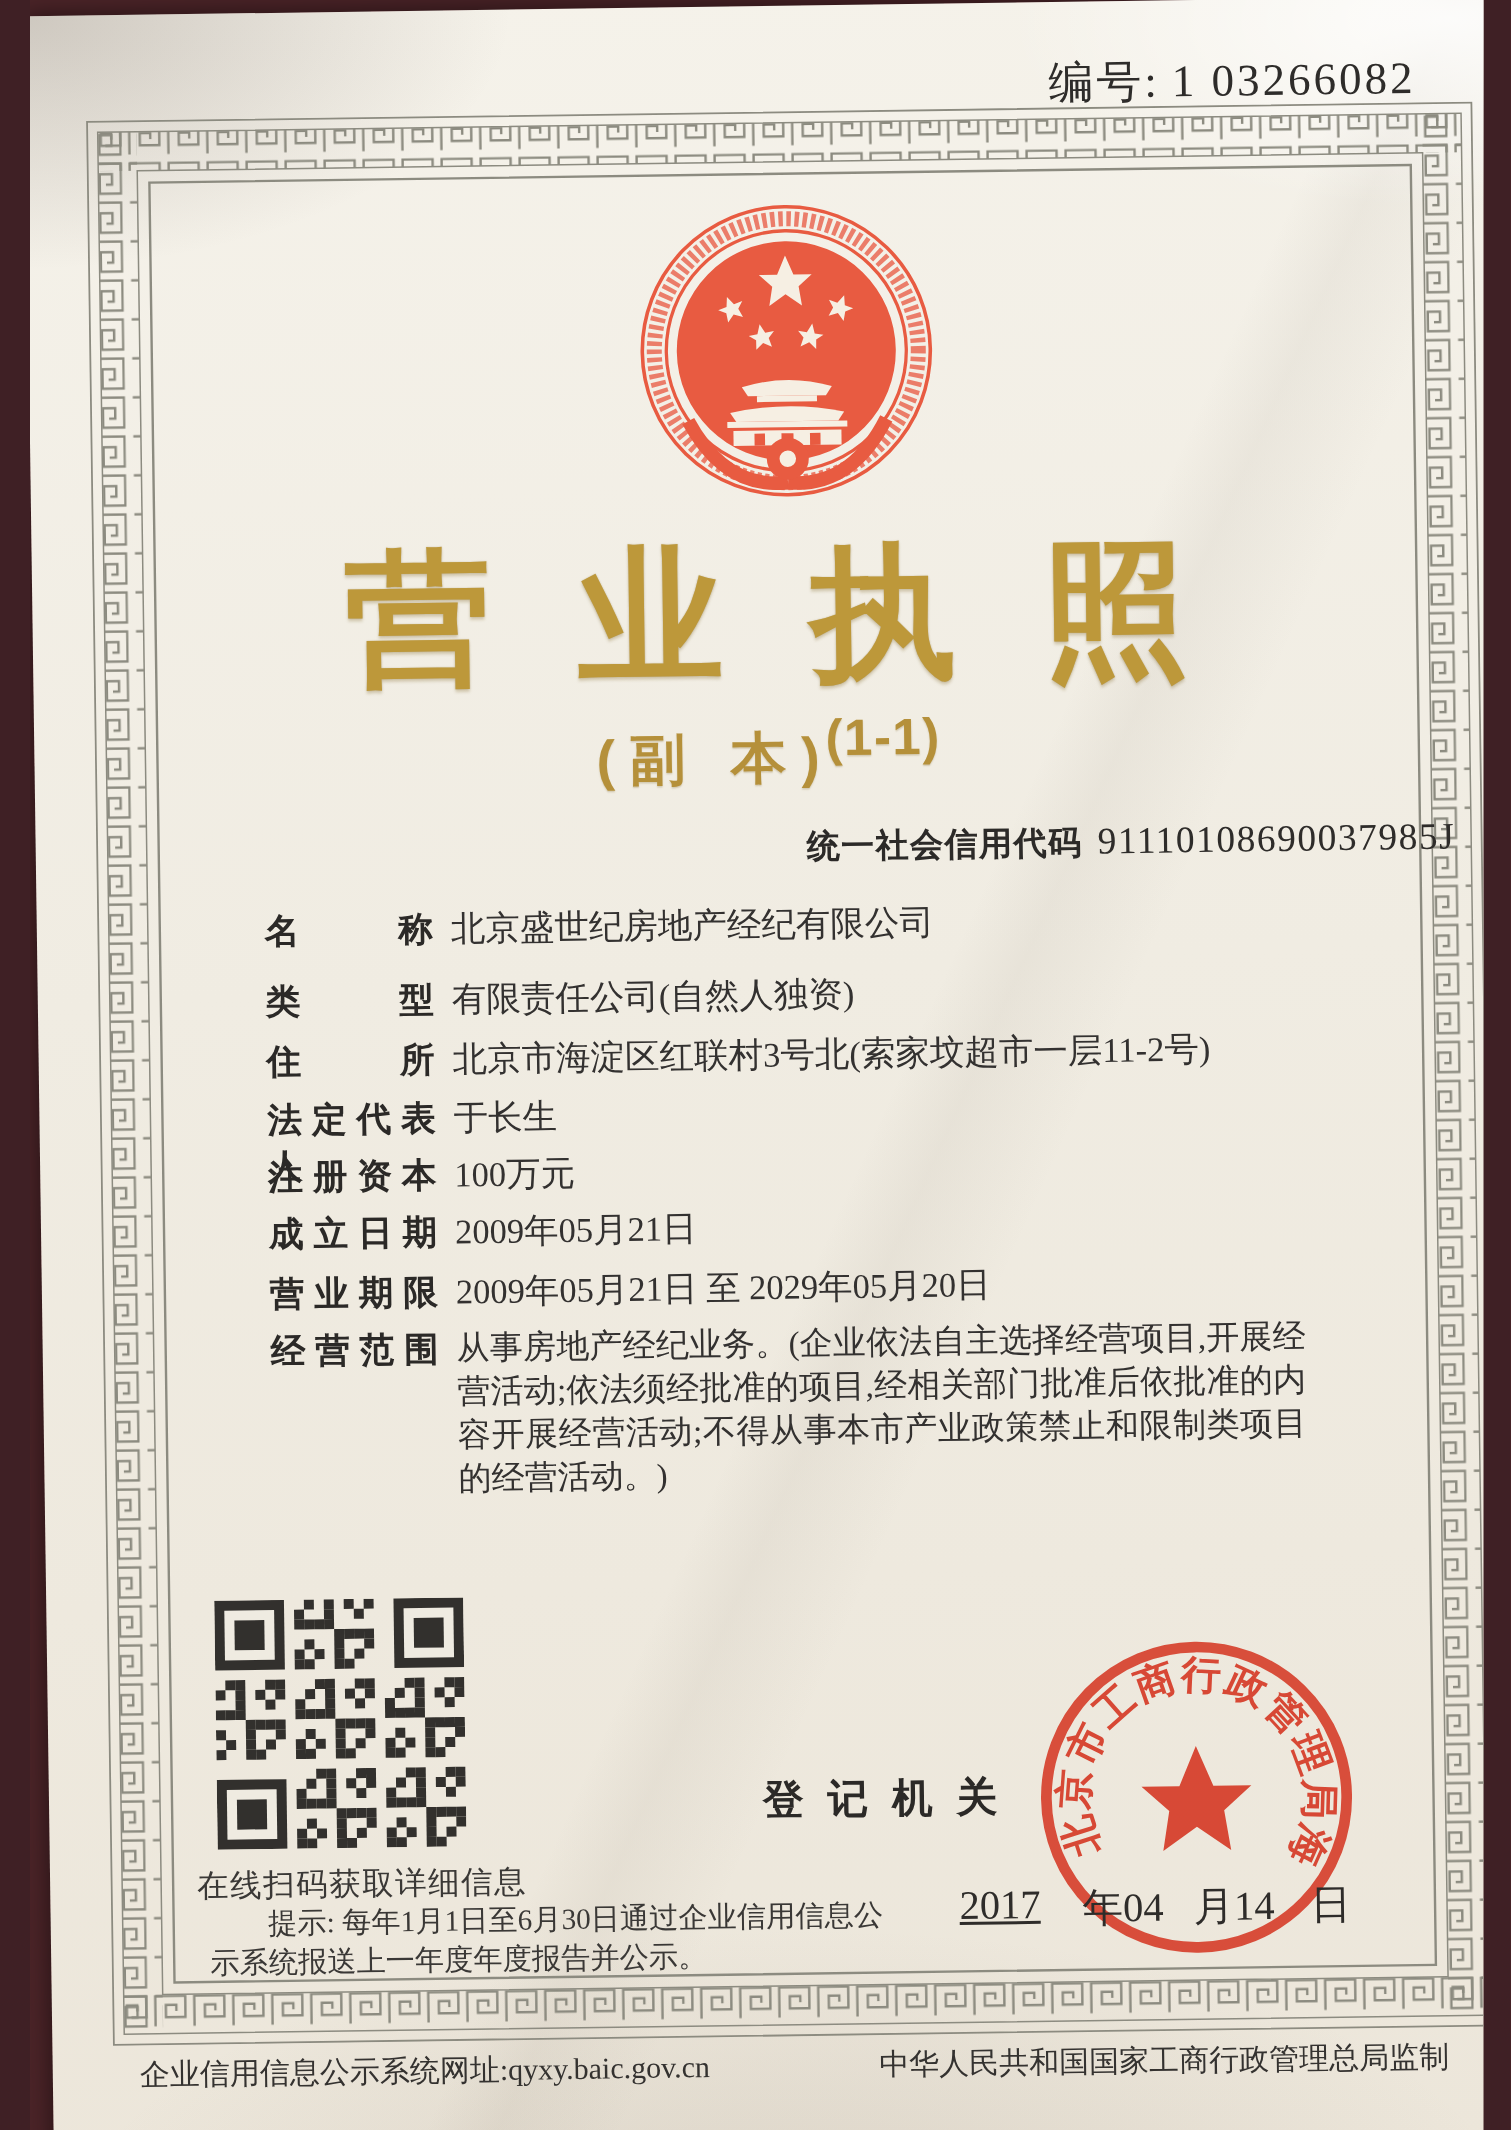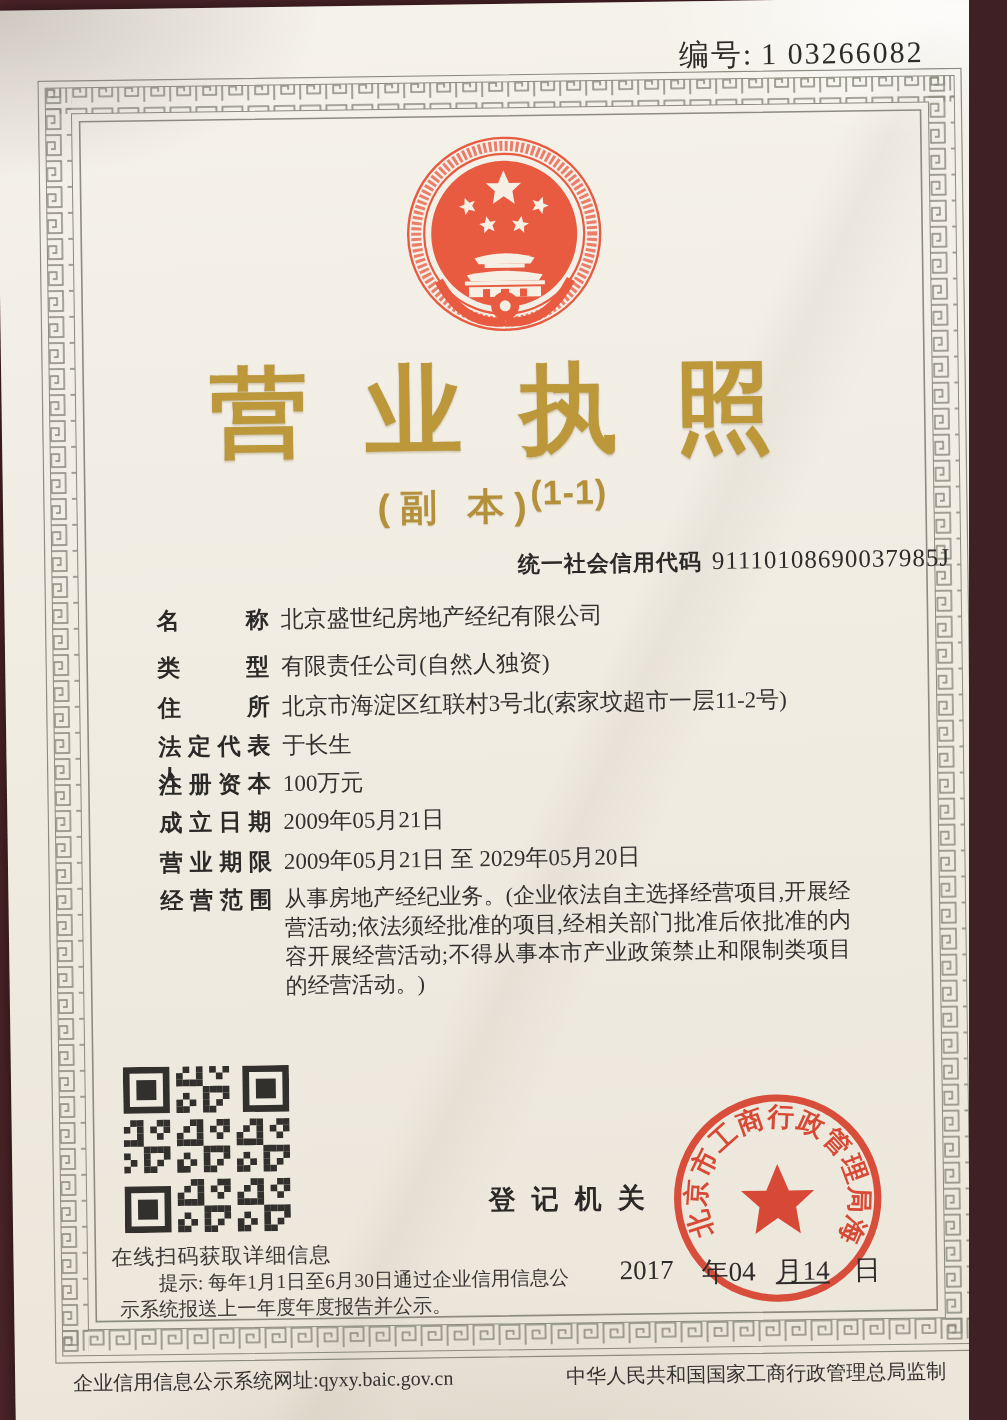--- a/index.html
+++ b/index.html
@@ -1,17 +1,17 @@
 <!DOCTYPE html>
 <html><head>
 <meta charset="utf-8">
 <style>
   html,body{margin:0;padding:0;}
   body{background:#3f2025;font-family:"Liberation Sans",sans-serif;}
-  .stage{position:relative;width:969px;height:1420px;overflow:hidden;background:#4b2428;}
+  .stage{position:relative;width:969px;height:1420px;overflow:hidden;background:#4b2428;margin-left:20px;}
   .paper{
     position:absolute;left:6px;top:4px;right:-16px;bottom:-18px;
     transform:rotate(-0.8deg);
     background:
       radial-gradient(ellipse 420px 180px at 97% 1%, rgba(255,255,255,.85), rgba(255,255,255,0) 70%),
       radial-gradient(ellipse 500px 260px at 0% 0%, rgba(105,92,82,.28), rgba(105,92,82,0) 65%),
       radial-gradient(ellipse 700px 300px at 50% 104%, rgba(125,110,92,.16), rgba(125,110,92,0) 70%),
       linear-gradient(115deg, rgba(255,255,255,0) 55%, rgba(120,108,92,.07) 58%, rgba(255,255,255,0) 63%),
       linear-gradient(178deg,#f5f2ea 0%,#f0ece2 45%,#ece6da 100%);
     box-shadow:0 0 18px rgba(0,0,0,.55);
@@ -38,21 +38,21 @@
   .row .val{margin-left:12px;font-family:"Liberation Serif",serif;font-size:23px;color:#333130;white-space:nowrap;}
   .row .val.wrap{white-space:normal;width:566px;font-size:22px;line-height:29px;text-align:justify;}
   
   .qrbox{top:1058px;left:112px;}
   .qrcap{top:1234px;left:98px;font-family:"Liberation Serif",serif;font-size:21px;color:#3a3836;letter-spacing:1px;}
   
   .registrar{top:1178px;left:476px;font-weight:bold;font-size:27px;color:#2b2927;letter-spacing:16px;white-space:nowrap;}
   .sealwrap{top:1088px;left:655px;width:220px;height:220px;}
   .dateline{top:1253px;left:606px;font-family:"Liberation Serif",serif;font-size:27px;color:#2e2c2a;white-space:nowrap;display:flex;}
   .dateline span{display:inline-block;}
-  .dateline .d1{margin-right:28px;} .dateline .d2{margin-right:20px;text-align:right;} .dateline .d3{margin-right:24px;text-decoration:underline;}
+  .dateline .d1{margin-right:28px;text-decoration:underline;} .dateline .d2{margin-right:20px;text-align:right;} .dateline .d3{margin-right:24px;}
   
   .notice{top:1262px;left:106px;width:468px;font-family:"Liberation Serif",serif;font-size:19.5px;line-height:26px;color:#3a3836;text-indent:2em;}
   
   .footL{top:1360px;left:58px;font-family:"Liberation Serif",serif;font-size:20px;color:#343230;}
   .footR{top:1360px;right:48px;font-family:"Liberation Serif",serif;font-size:20px;color:#343230;}
 </style>
 </head>
 <body>
 
 <div class="stage">

